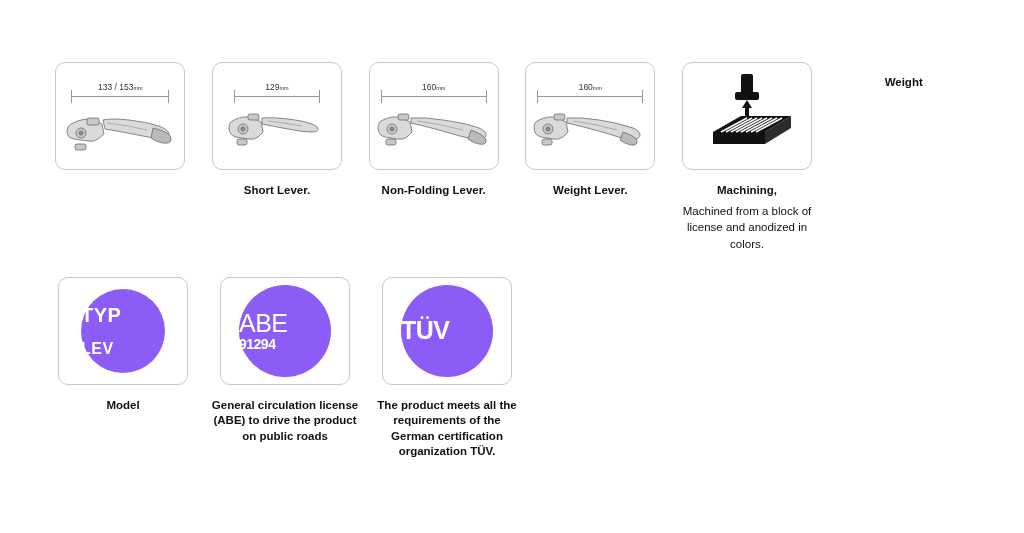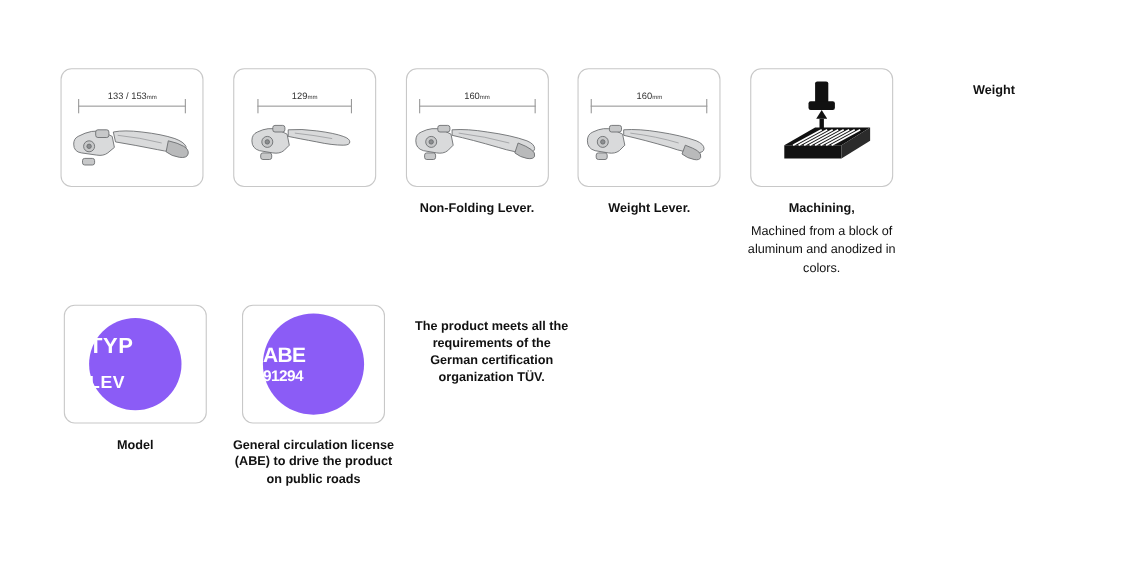--- a/index.html
+++ b/index.html
@@ -115,21 +115,21 @@
     color: #ffffff;
     display: flex;
     flex-direction: column;
     align-items: flex-start;
     justify-content: center;
     line-height: 1;
   }
   .typ-line1 { font-size: 20px; font-weight: bold; letter-spacing: 0.5px; }
   .typ-line2 { font-size: 16px; font-weight: bold; margin-top: 16px; letter-spacing: 0.5px; }
   .abe-circle { width: 92px; height: 92px; }
-  .abe-line1 { font-size: 19px; font-weight: bold; letter-spacing: -0.5px; }
+  .abe-line1 { font-size: 25px; font-weight: normal; letter-spacing: -0.5px; }
   .abe-line2 { font-size: 14px; font-weight: bold; margin-top: 1px; letter-spacing: -0.5px; }
   .tuv-circle { width: 92px; height: 92px; }
   .tuv-text { font-size: 25px; font-weight: bold; letter-spacing: -0.5px; }
 </style>
 </head>
 <body>
 
 <div class="sheet">
 
   <div class="grid">
@@ -176,20 +176,21 @@
                 <circle cx="29" cy="23" r="2" fill="#8c8e90"></circle>
                 <rect x="34" y="8" width="11" height="6" rx="2" fill="#c7c8c9"></rect>
                 <rect x="23" y="33" width="10" height="6" rx="2" fill="#c7c8c9"></rect>
               </g>
               <g stroke="#8b8d8f" stroke-width="0.6" fill="none">
                 <path d="M54 15 q18 2 34 5"></path>
               </g>
             </svg>
           </div>
         </div>
+        <div class="caption">Short Lever.</div>
       </div>
 
       <div class="cell">
         <div class="card">
           <div class="lever-wrap">
             <div class="dim"><span>160</span><span class="mm">mm</span></div>
             <div class="dimline" style="left:10px; right:10px;"></div>
             <div class="dimtick" style="left:10px;"></div>
             <div class="dimtick" style="left:115px;"></div>
             <svg viewBox="0 0 126 60" width="126" height="60" style="position:absolute; left:0; top:40px;">
@@ -253,21 +254,21 @@
               <line x1="62" y1="48" x2="36" y2="62"></line>
               <line x1="67" y1="48" x2="41" y2="62"></line>
               <line x1="72" y1="48" x2="46" y2="62"></line>
               <line x1="77" y1="48" x2="51" y2="62"></line>
               <line x1="82" y1="48" x2="56" y2="62"></line>
               <line x1="87" y1="48" x2="61" y2="62"></line>
             </g>
           </svg>
         </div>
         <div class="caption">Machining,</div>
-        <div class="subcaption">Machined from a block of aluminum and anodized in colors.</div>
+        <div class="subcaption">Machined from a block of license and anodized in colors.</div>
       </div>
 
       <div class="cell">
         <div class="caption">Weight</div>
       </div>
 
     </div>
 
     <div class="row row2">
 
@@ -285,19 +286,24 @@
         <div class="card">
           <div class="circle-black abe-circle">
             <div class="abe-line1">ABE</div>
             <div class="abe-line2">91294</div>
           </div>
         </div>
         <div class="caption">General circulation license (ABE) to drive the product on public roads</div>
       </div>
 
       <div class="cell">
+        <div class="card">
+          <div class="circle-black tuv-circle">
+            <div class="tuv-text">TÜV</div>
+          </div>
+        </div>
         <div class="caption">The product meets all the requirements of the German certification organization TÜV.</div>
       </div>
 
     </div>
 
   </div>
 </div>
 
 </body></html>

